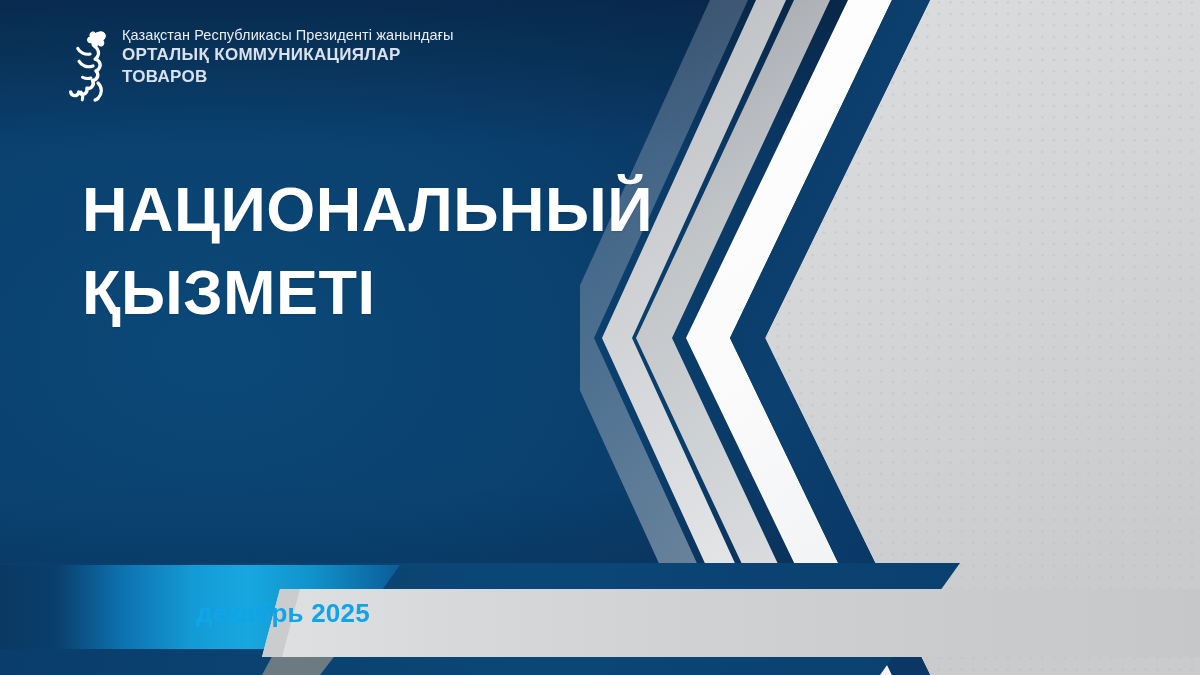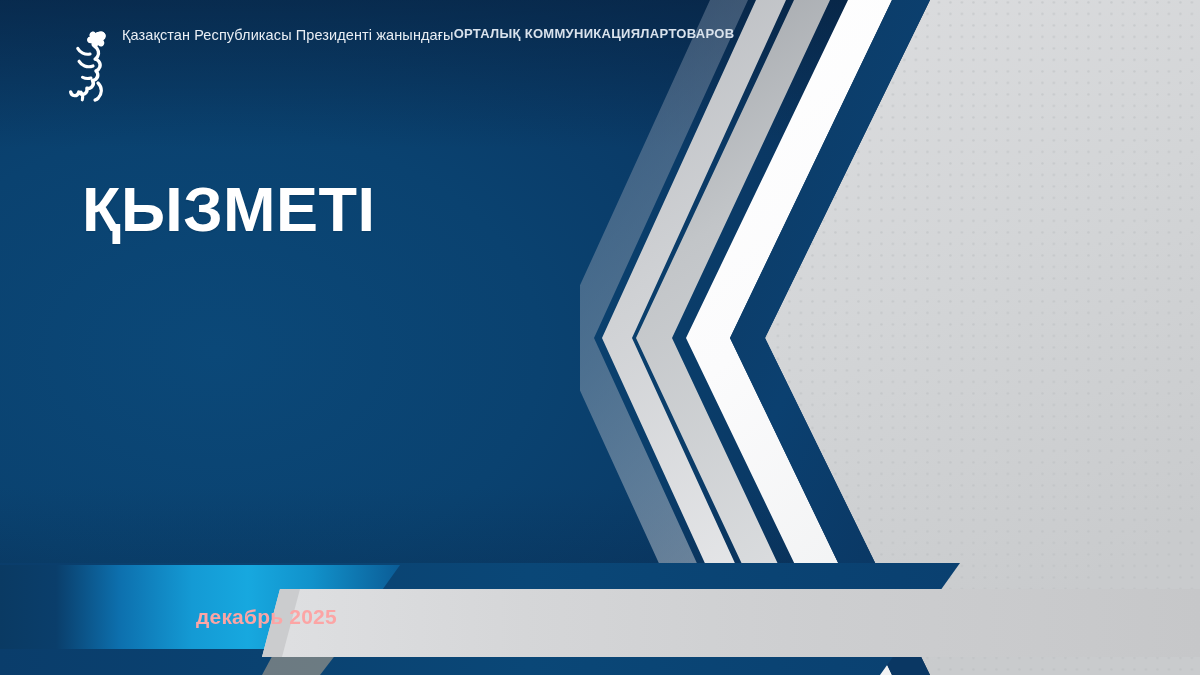--- a/index.html
+++ b/index.html
@@ -68,34 +68,34 @@
   }
   .logo-emblem {
     width: 44px;
     height: 74px;
     flex: 0 0 auto;
     margin-top: 2px;
   }
   .logo-emblem svg { display: block; width: 44px; height: 74px; }
   .logo-text {
     display: flex;
-    flex-direction: row;
+    flex-direction: column;
     justify-content: flex-start;
   }
   .logo-line-thin {
     color: #e9eef4;
     font-size: 14.5px;
     font-weight: 400;
     letter-spacing: 0.1px;
     line-height: 1.25;
     white-space: nowrap;
   }
   .logo-line-bold {
     color: #d9e2ec;
-    font-size: 13px;
+    font-size: 17px;
     font-weight: 700;
     letter-spacing: 0.3px;
     line-height: 1.28;
     white-space: nowrap;
   }
 
   
   .title {
     position: absolute;
     left: 82px;
@@ -122,22 +122,22 @@
     height: 130px;
     z-index: 5;
   }
   .banner svg { display: block; width: 1200px; height: 130px; }
 
   .banner-date {
     position: absolute;
     left: 196px;
     bottom: 46px;
     z-index: 7;
-    color: #fca5a5;
-    font-size: 21px;
+    color: #0ea5e9;
+    font-size: 26px;
     font-weight: 700;
     letter-spacing: 0.2px;
     white-space: nowrap;
   }
 </style>
 </head>
 <body>
 
 <div class="slide">
 
@@ -221,20 +221,21 @@
       </svg>
     </div>
     <div class="logo-text">
       <div class="logo-line-thin">Қазақстан Республикасы Президенті жанындағы</div>
       <div class="logo-line-bold">ОРТАЛЫҚ КОММУНИКАЦИЯЛАР</div>
       <div class="logo-line-bold">ТОВАРОВ</div>
     </div>
   </div>
 
   <div class="title">
+    <div class="title-line">НАЦИОНАЛЬНЫЙ</div>
     <div class="title-line">ҚЫЗМЕТІ</div>
   </div>
 
   <div class="banner">
     <svg viewBox="0 0 1200 130" xmlns="http://www.w3.org/2000/svg" preserveAspectRatio="none">
       <defs>
         <linearGradient id="cyanBand" x1="0" y1="0" x2="1" y2="0">
           <stop offset="0%" stop-color="#0a3a63"></stop>
           <stop offset="14%" stop-color="#0a3e6b"></stop>
           <stop offset="30%" stop-color="#0d70ae"></stop>

